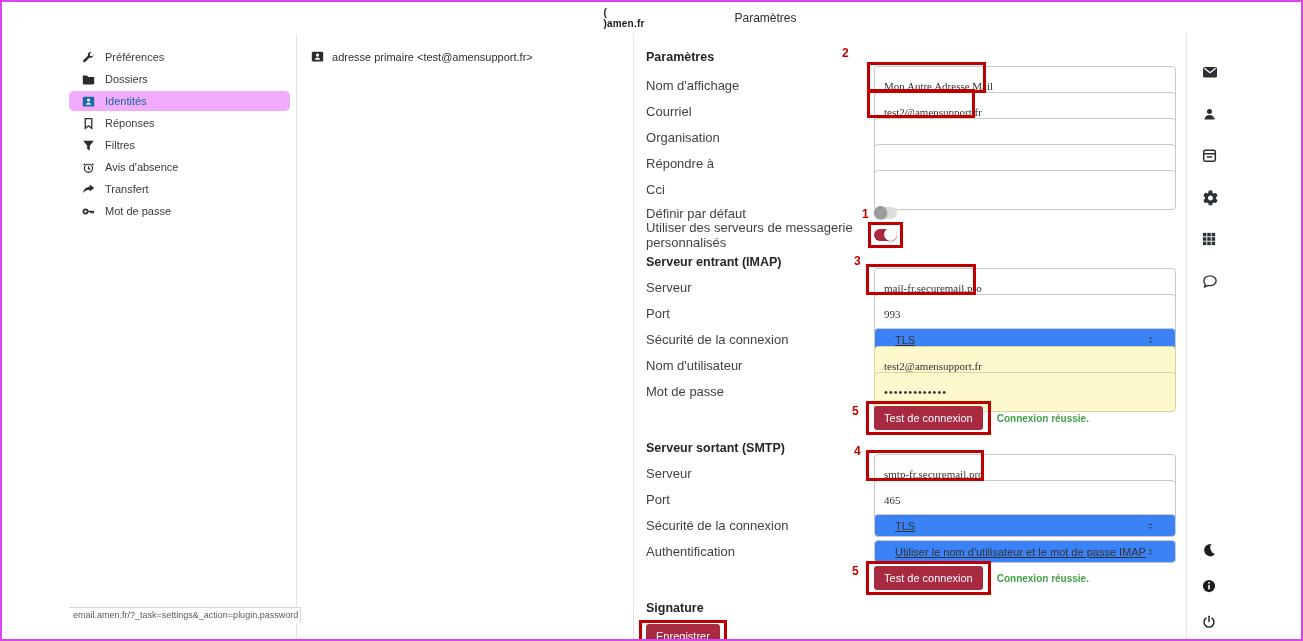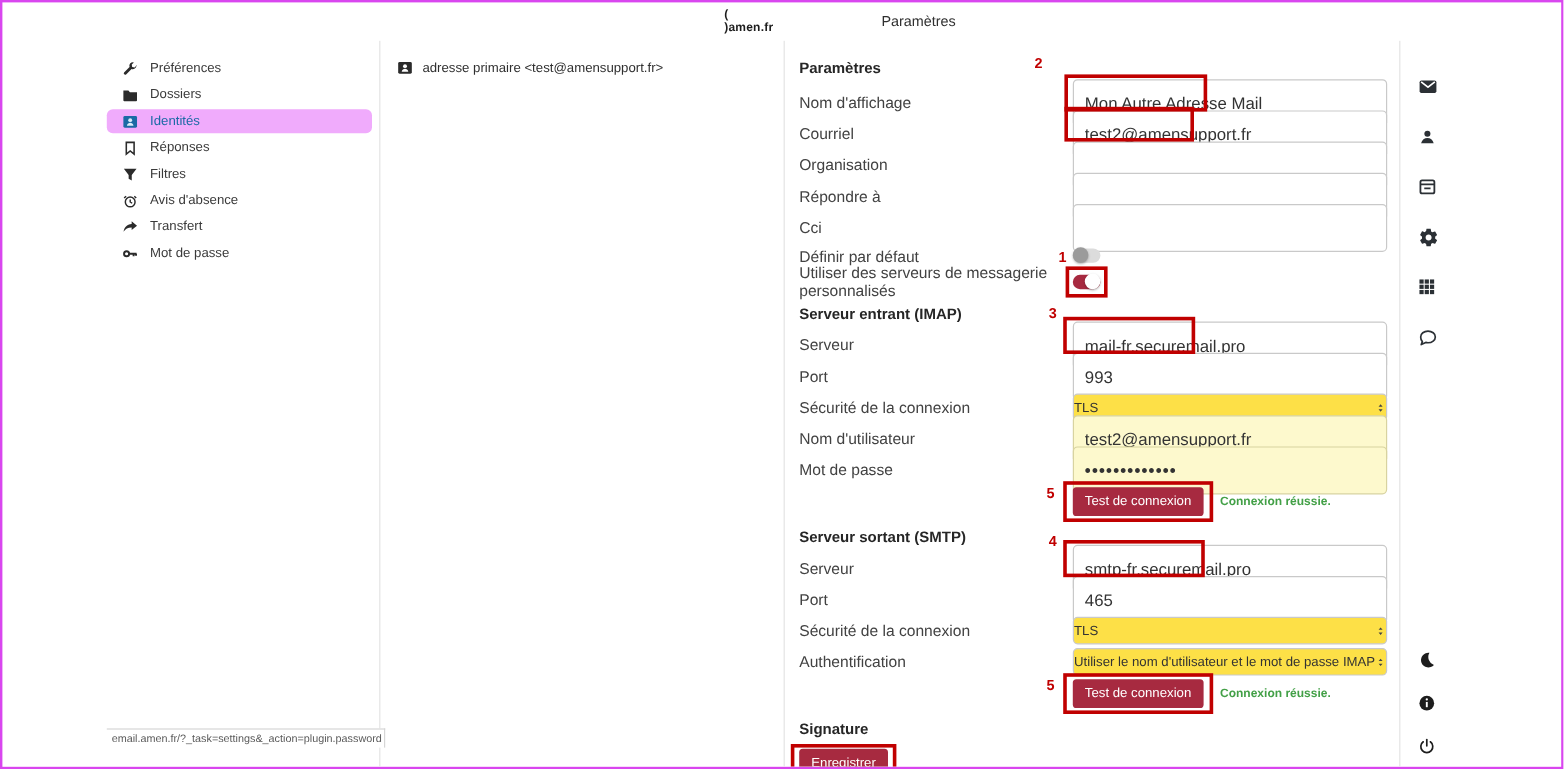--- a/index.html
+++ b/index.html
@@ -35,24 +35,24 @@
   .rail .bottom-group { display:flex; flex-direction:column; gap:20px; align-items:center; }
   
   .sec-heading { font-size:12.5px; font-weight:bold; color:#262626; height:13px; line-height:13px; }
   .sec-heading.first { margin:9px 0 10px 0; }
   .sec-heading.mid { margin:12px 0 7px 0; }
   .form-row { display:flex; align-items:center; height:23px; margin-bottom:3px; }
   .toggle-row { height:18px; margin-bottom:4px; }
   .f-label { flex:0 0 228px; font-size:13px; color:#424242; padding-right:10px; }
   .f-field { flex:1 1 auto; position:relative; display:flex; }
   .f-input { width:100%; height:40px; border:1px solid #c9c9c9; border-radius:4px;
-    font-family:Liberation Sans, sans-serif; font-size:14px; color:#333; padding:0 9px; outline:none; background:#fff; }
+    font-family:Liberation Serif, serif; font-size:11px; color:#333; padding:0 9px; outline:none; background:#fff; }
   .f-input.hl { background:#fdf9cd; border-color:#d8d3a0; }
   .f-select { width:100%; height:23px; border:1px solid #c9c9c9; border-radius:4px;
-    font-size:11px; color:#333; padding:0 0; display:flex; align-items:center; cursor:pointer; background:#fde047; }
+    font-size:11px; color:#333; padding:0 20px; display:flex; align-items:center; cursor:pointer; background:#3b82f6;text-decoration:underline; }
   .f-select .sel-text { flex:1; }
   .f-select svg { width:9px; height:12px; color:#444; }
   .toggle { position:relative; width:23px; height:12px; border-radius:7px; background:#dcdcdc; cursor:pointer; }
   .toggle .knob { position:absolute; top:-1px; width:13px; height:13px; border-radius:50%;
     background:#9b9b9b; left:0; box-shadow:0 1px 2px rgba(0,0,0,.3); }
   .toggle.on { background:#a72a40; }
   .toggle.on .knob { background:#fff; left:auto; right:0; }
   .btn-red { background:#a72a40; color:#fff; border:none; border-radius:3px;
     font-family:inherit; font-size:11px; padding:0 10px; height:24px; cursor:pointer; }
   .test-row { display:flex; align-items:center; height:24px; margin:3px 0 6px 0; }

